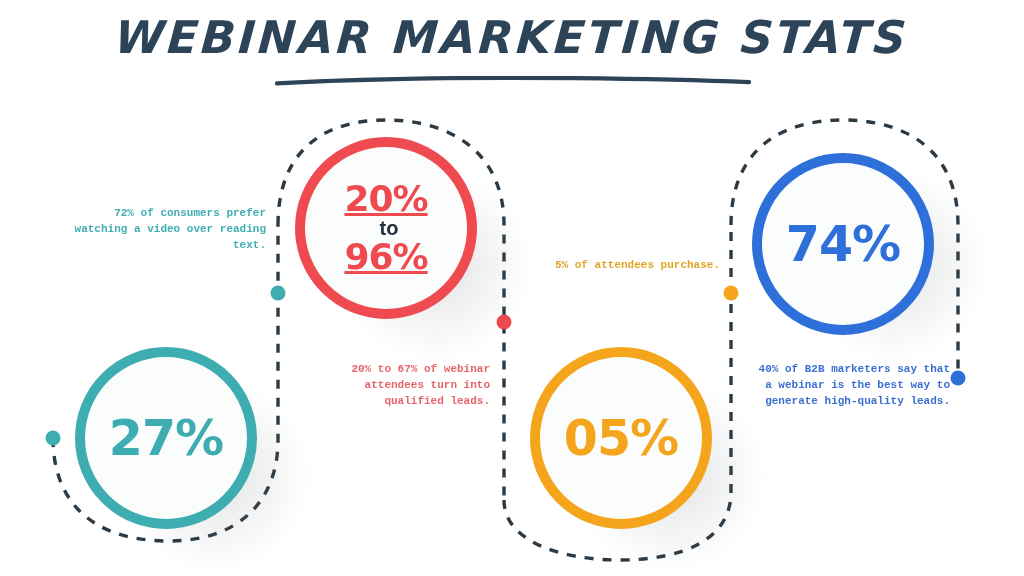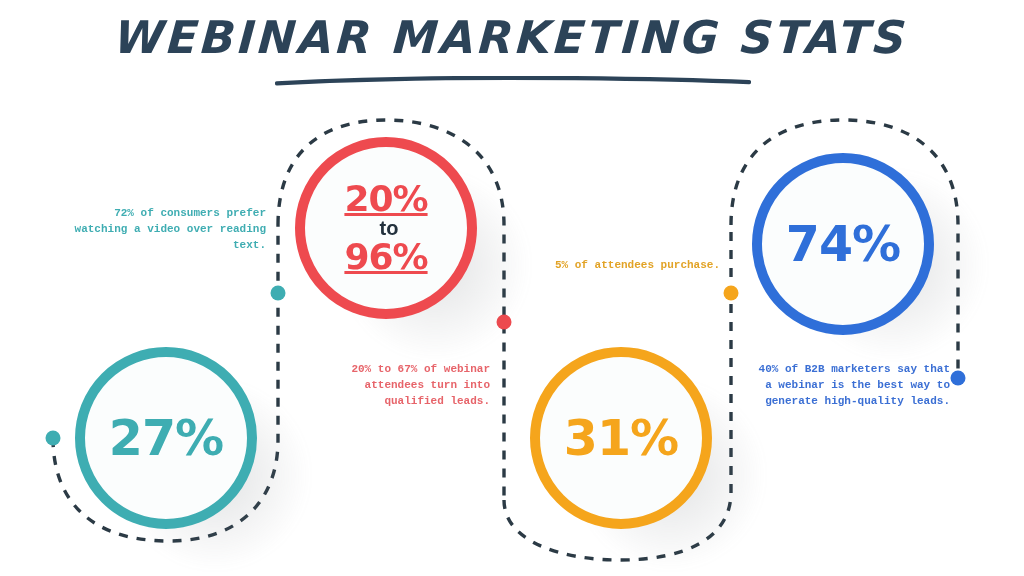--- a/index.html
+++ b/index.html
@@ -181,21 +181,21 @@
     <span class="pct">27%</span>
   </div>
 
   <div class="stat-circle" id="circle-red">
     <span class="pct">20%</span>
     <span class="to-label">to</span>
     <span class="pct">96%</span>
   </div>
 
   <div class="stat-circle" id="circle-orange">
-    <span class="pct">31%</span>
+    <span class="pct">05%</span>
   </div>
 
   <div class="stat-circle" id="circle-blue">
     <span class="pct">74%</span>
   </div>
 
   <div class="caption" id="caption-teal">72% of consumers prefer watching a video over reading text.</div>
   <div class="caption" id="caption-red">20% to 67% of webinar attendees turn into qualified leads.</div>
   <div class="caption" id="caption-orange">5% of attendees purchase.</div>
   <div class="caption" id="caption-blue">40% of B2B marketers say that a webinar is the best way to generate high-quality leads.</div>

